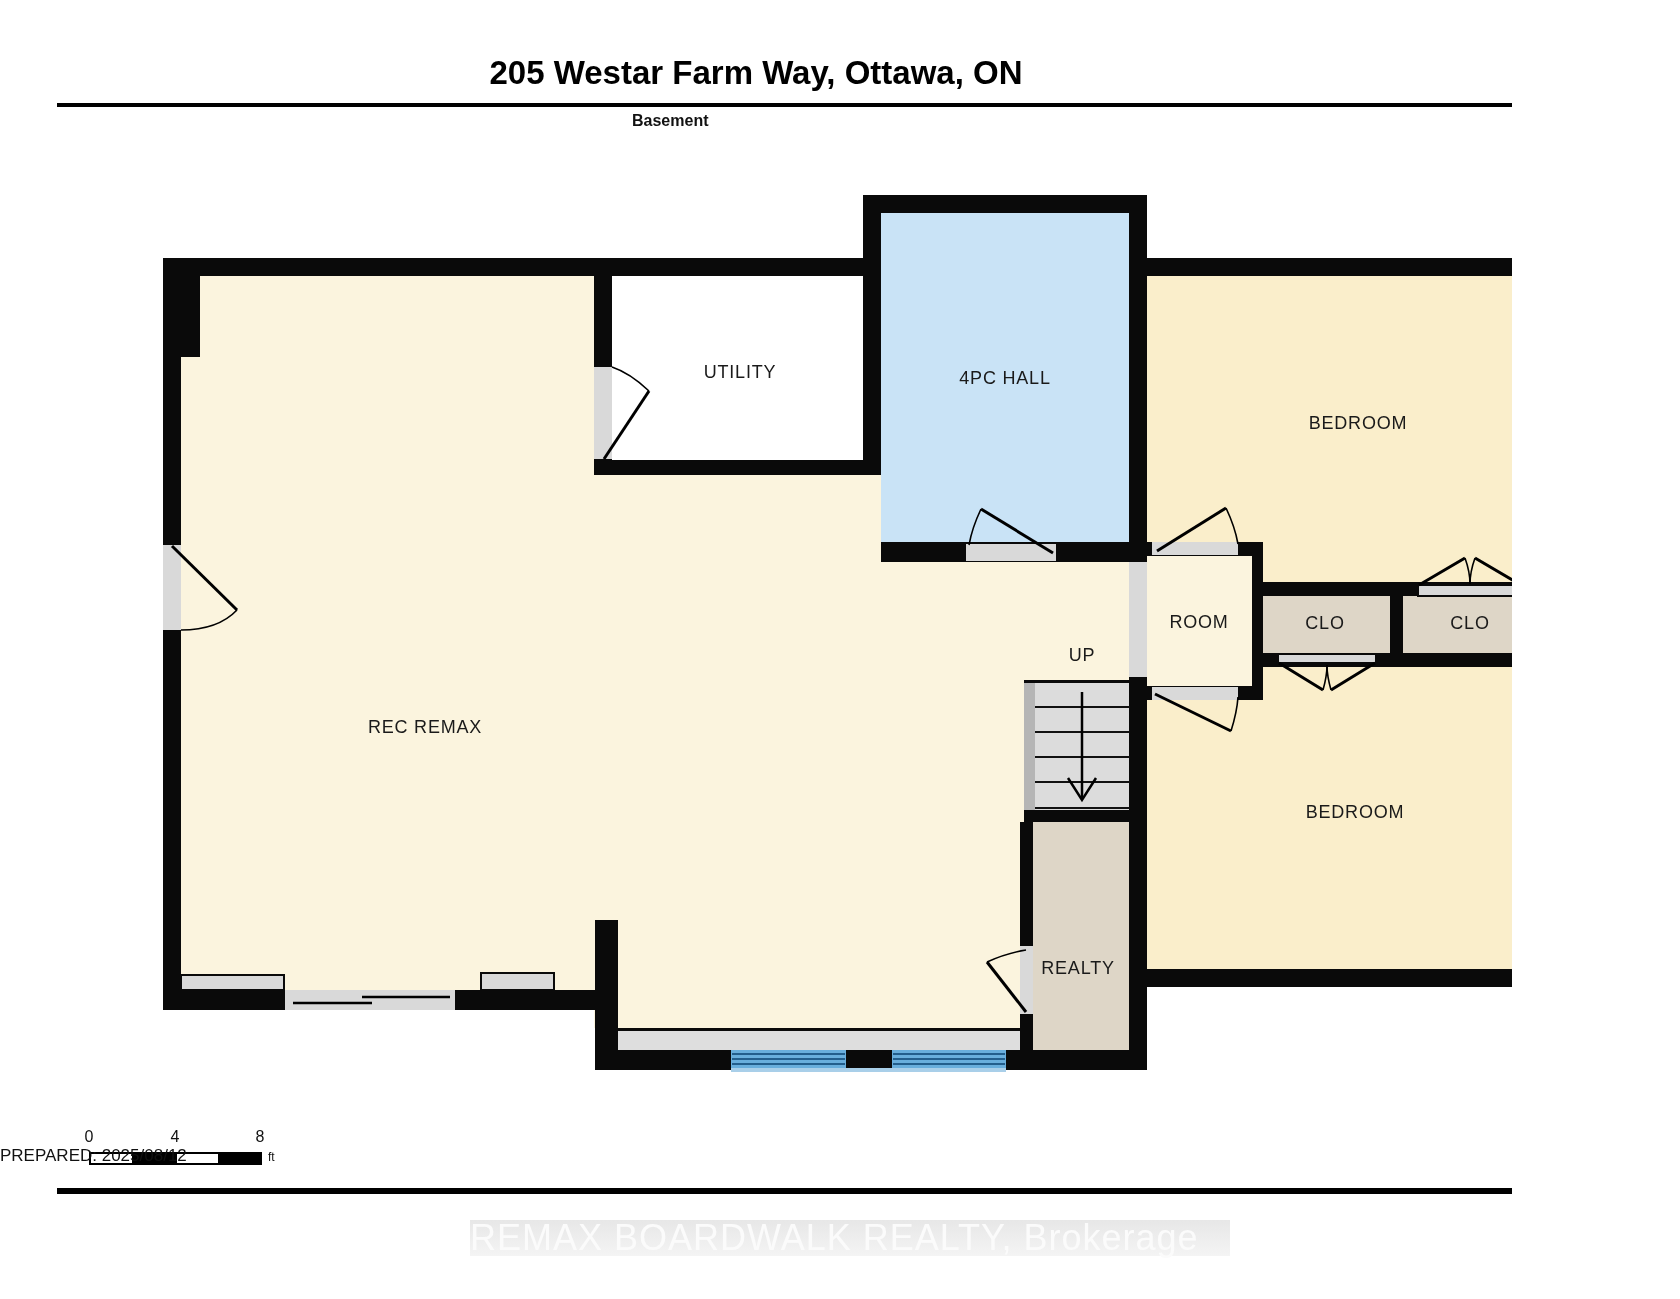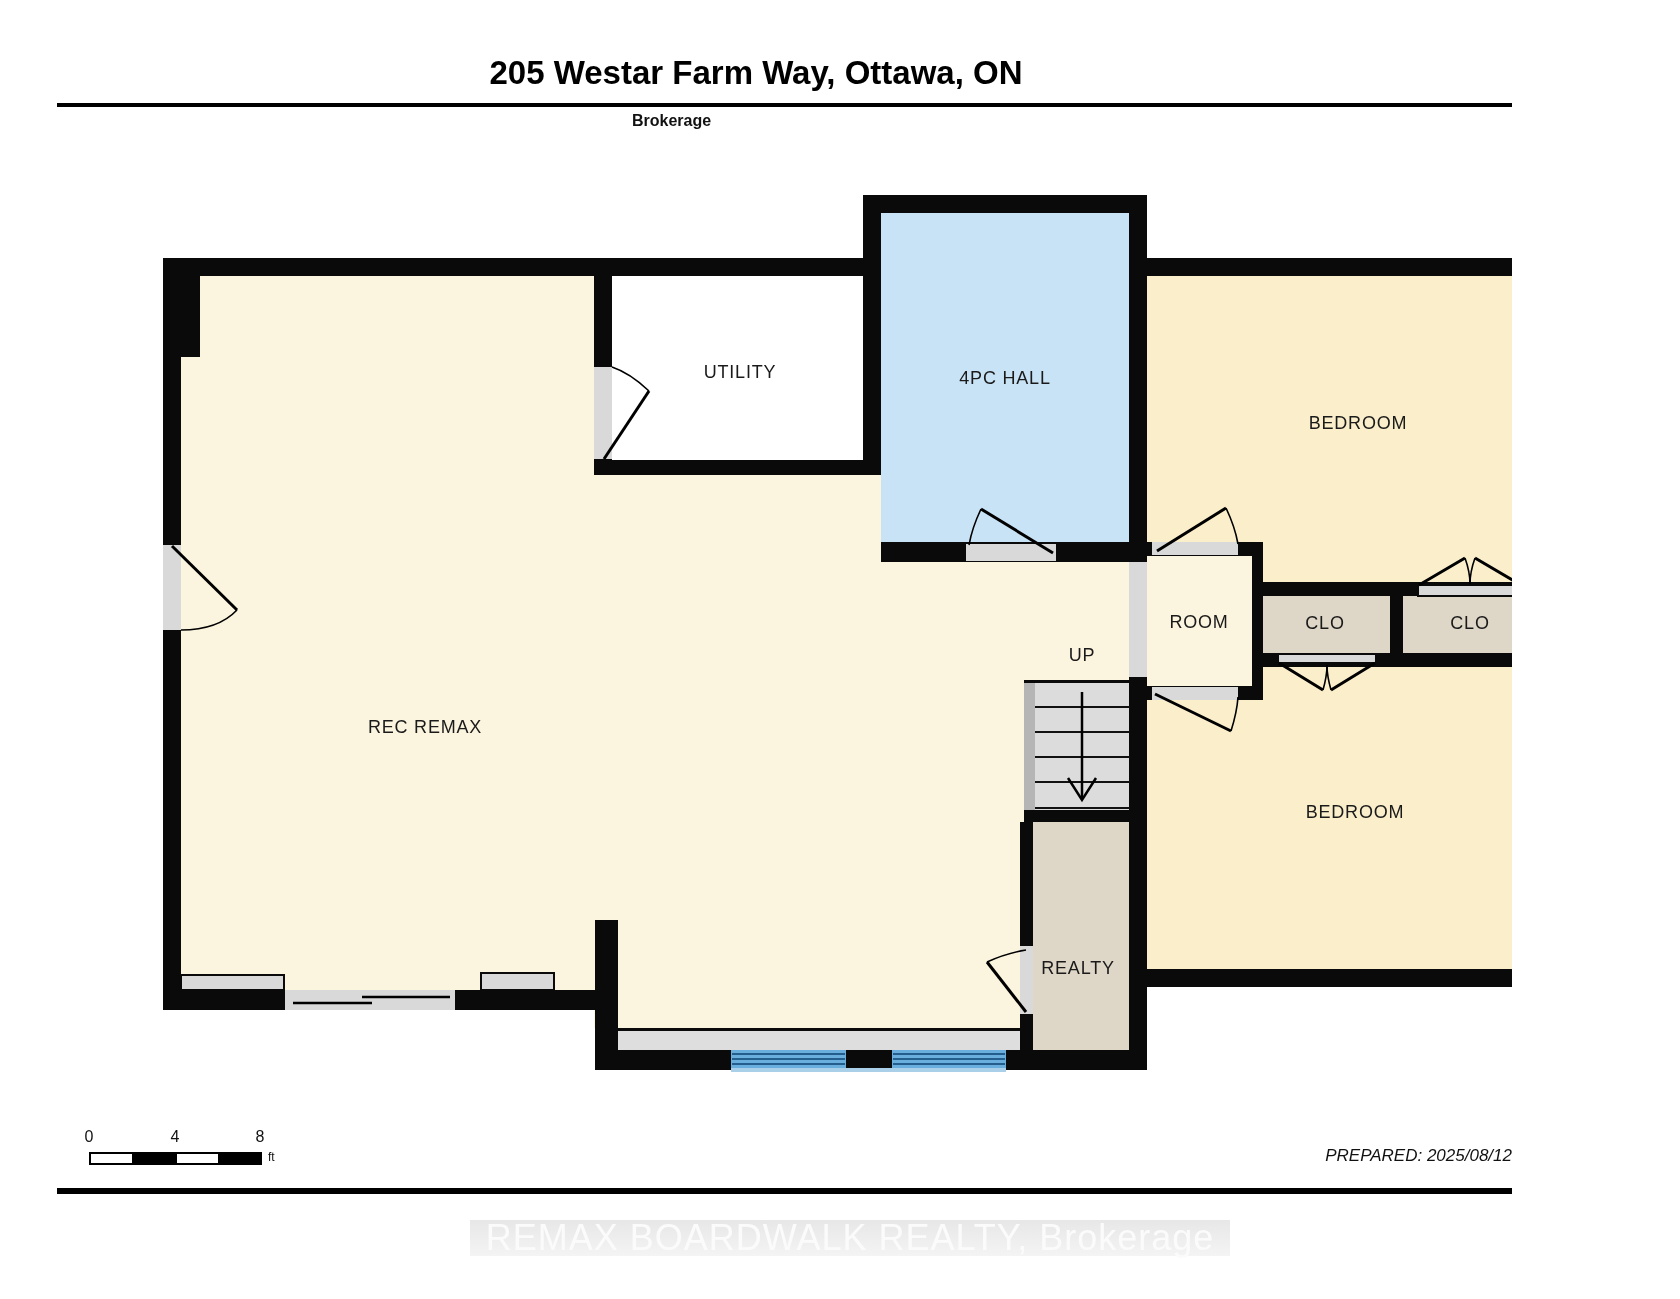--- a/index.html
+++ b/index.html
@@ -11,40 +11,40 @@
   .door{position:absolute;background:#d9d9d9;}
   .sill{position:absolute;background:#d9d9d9;border:2px solid #0a0a0a;box-sizing:border-box;}
   .win{position:absolute;background:#69aedc;}
   .winout{position:absolute;background:#a9cfe9;}
   .room-label{position:absolute;transform:translate(-50%,-50%);font-size:18px;
               letter-spacing:.8px;color:#1a1a1a;white-space:nowrap;}
   #title{position:absolute;left:0;right:0;top:54px;text-align:center;
          font-size:33px;font-weight:bold;color:#000;}
   #title-rule{position:absolute;left:57px;top:103px;width:1563px;height:4px;background:#000;}
   #floor-label{position:absolute;left:632px;top:112px;font-size:16px;font-weight:bold;}
-  #prepared{position:absolute;left:0;right:0;top:1146px;text-align:right;font-size:17px;font-style:italic;}
+  #prepared{position:absolute;left:0;right:0;top:1146px;text-align:left;font-size:17px;}
   #footer-rule{position:absolute;left:57px;top:1188px;width:1563px;height:6px;background:#000;}
   #disclaimer{position:absolute;left:63px;top:1203px;width:1400px;font-size:16.5px;}
   #watermark{position:absolute;left:470px;top:1220px;width:760px;height:36px;line-height:36px;
-             text-align:center;font-size:36px;letter-spacing:1px;color:#fbfbfb;white-space:nowrap;
+             font-size:36px;letter-spacing:1px;color:#fbfbfb;white-space:nowrap;
              background:linear-gradient(to bottom,#e7e7e7,#f4f4f4);}
   
   .tick{position:absolute;top:1128px;font-size:16px;transform:translateX(-50%);}
   #sb-unit{position:absolute;left:268px;top:1150px;font-size:12px;}
   .sbseg{position:absolute;top:1152px;height:13px;box-sizing:border-box;border:2px solid #000;}
   svg text{font-family:"Liberation Sans",sans-serif;}
 </style>
 </head>
 <body>
 
 <div id="canvas">
 
   <div id="title">205 Westar Farm Way, Ottawa, ON</div>
   <div id="title-rule"></div>
-  <div id="floor-label">Brokerage</div>
+  <div id="floor-label">Basement</div>
 
   <div class="abs" style="left:0;top:0;width:1680px;height:1299px;">
 
     <div class="fill" style="left:181px;top:276px;width:413px;height:714px;background:#fbf4de;"></div>
     <div class="fill" style="left:594px;top:475px;width:287px;height:207px;background:#fbf4de;"></div>
     <div class="fill" style="left:881px;top:562px;width:248px;height:120px;background:#fbf4de;"></div>
     <div class="fill" style="left:594px;top:682px;width:430px;height:346px;background:#fbf4de;"></div>
     <div class="fill" style="left:612px;top:276px;width:251px;height:184px;background:#ffffff;"></div>
     <div class="fill" style="left:881px;top:213px;width:248px;height:329px;background:#c9e3f6;"></div>
     <div class="fill" style="left:1147px;top:276px;width:390px;height:306px;background:#faeecb;"></div>

